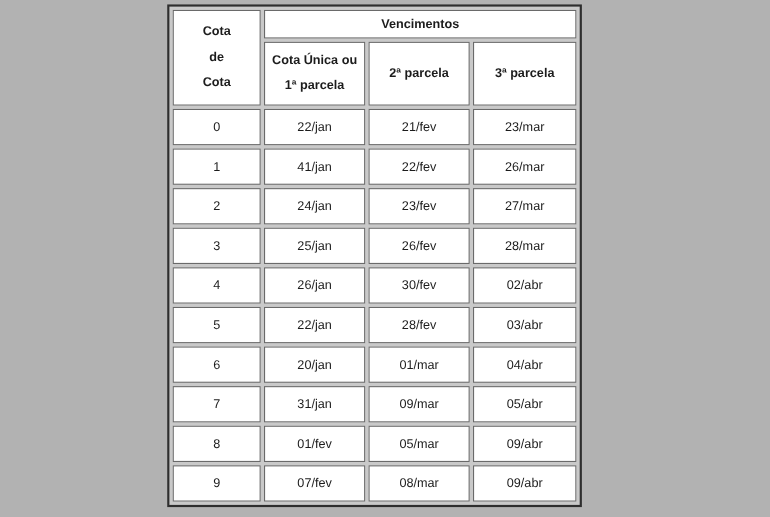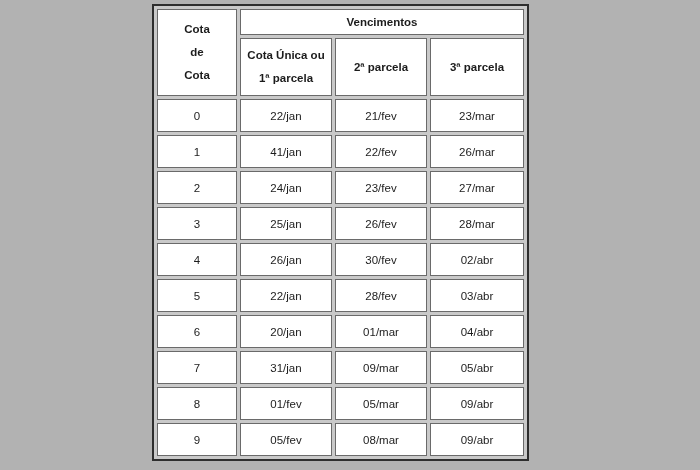--- a/index.html
+++ b/index.html
@@ -135,19 +135,19 @@
         <td class="data-cell">05/abr</td>
       </tr>
       <tr>
         <td class="data-cell">8</td>
         <td class="data-cell">01/fev</td>
         <td class="data-cell">05/mar</td>
         <td class="data-cell">09/abr</td>
       </tr>
       <tr>
         <td class="data-cell">9</td>
-        <td class="data-cell">05/fev</td>
+        <td class="data-cell">07/fev</td>
         <td class="data-cell">08/mar</td>
         <td class="data-cell">09/abr</td>
       </tr>
     </tbody>
   </table>
 </div>
 
 </body></html>

